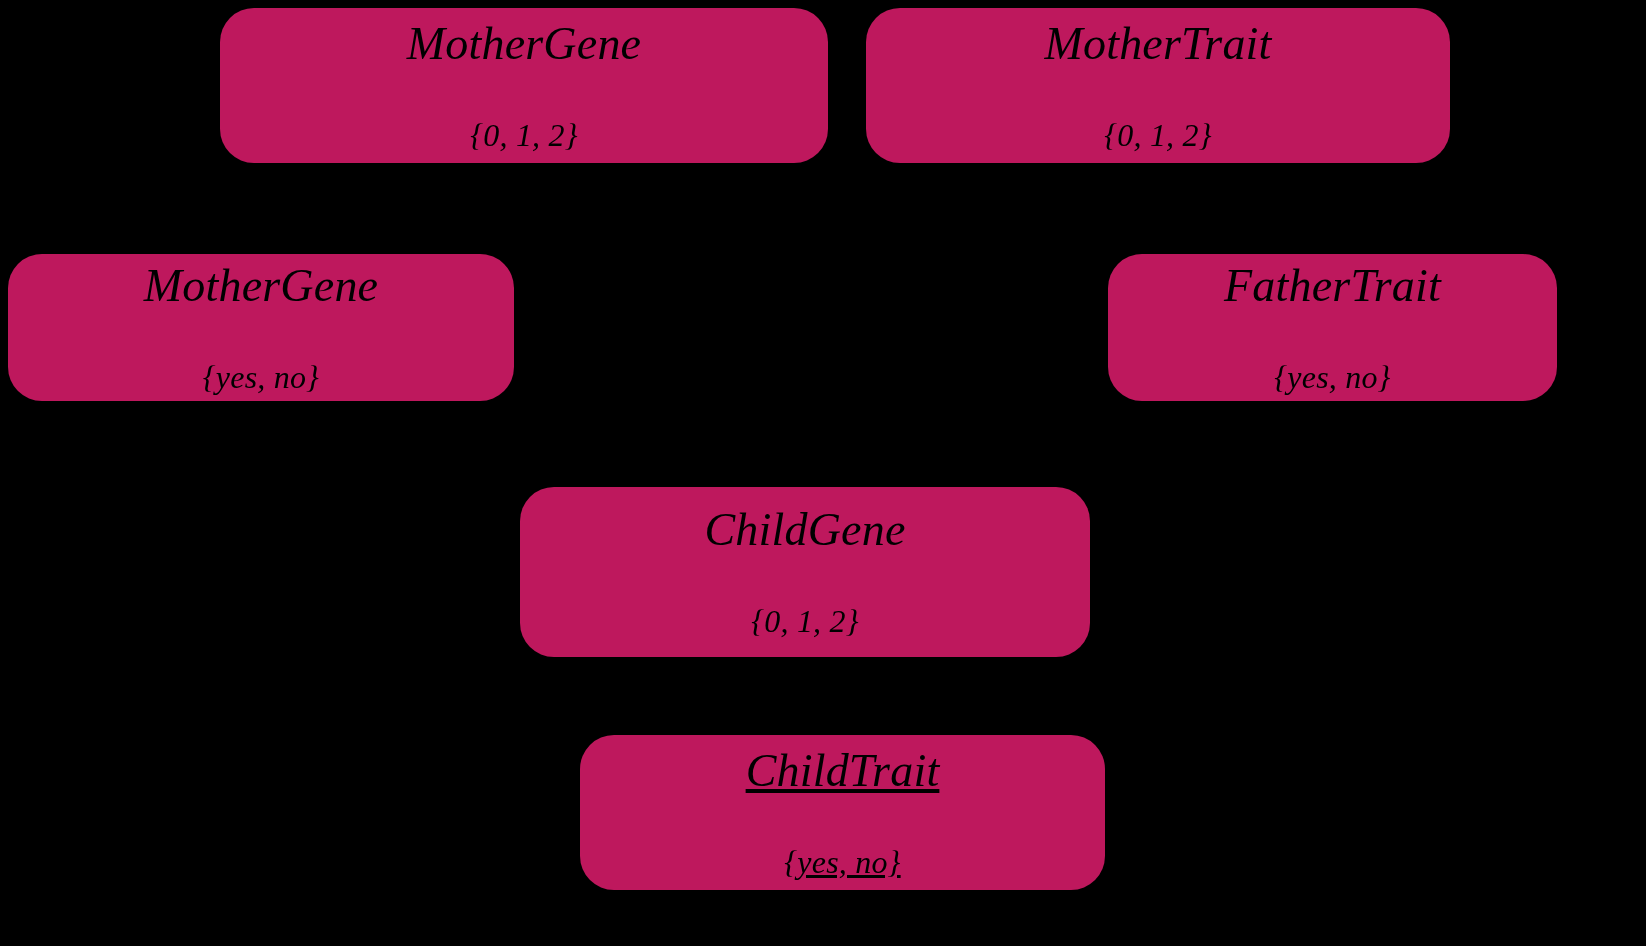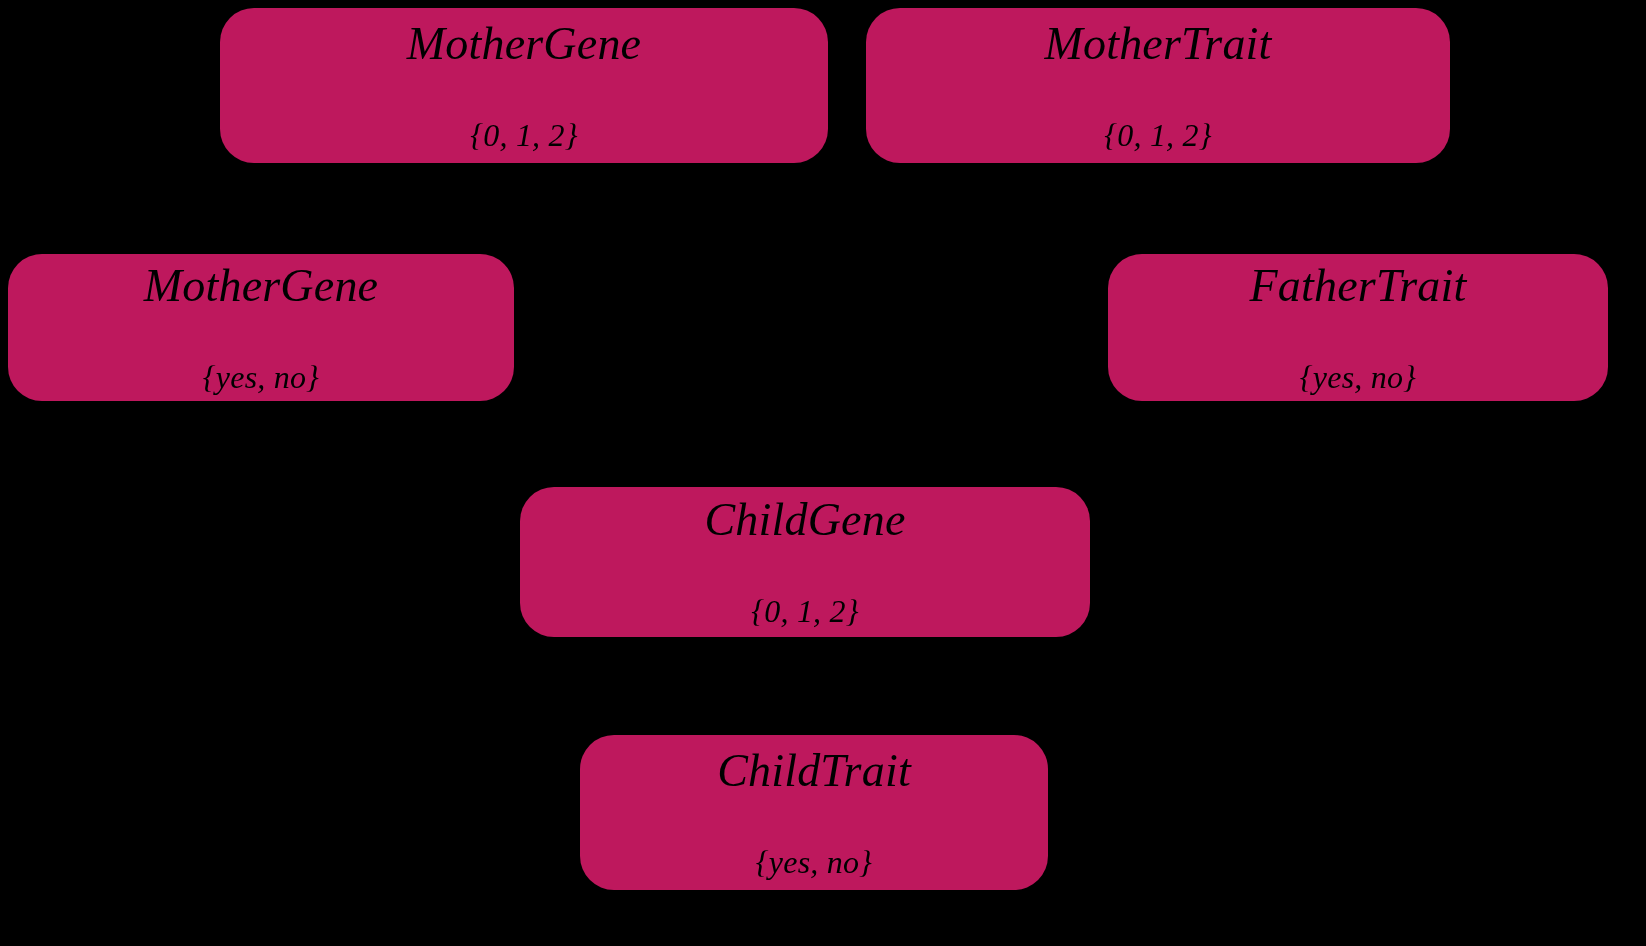--- a/index.html
+++ b/index.html
@@ -41,23 +41,23 @@
   .node-domain {
     font-size: 32px;
     letter-spacing: 0.2px;
     white-space: nowrap;
   }
 
   
   #node-mother-gene  { left: 220px;  top: 8px;   width: 608px; height: 155px; }
   #node-father-gene  { left: 866px;  top: 8px;   width: 584px; height: 155px; }
   #node-mother-trait { left: 8px;    top: 254px; width: 506px; height: 147px; }
-  #node-father-trait { left: 1108px; top: 254px; width: 500px; height: 147px; }
-  #node-child-gene   { left: 520px;  top: 487px; width: 570px; height: 150px; text-align: right; }
-  #node-child-trait  { left: 580px;  top: 735px; width: 468px; height: 155px; }
+  #node-father-trait { left: 1108px; top: 254px; width: 449px; height: 147px; }
+  #node-child-gene   { left: 520px;  top: 487px; width: 570px; height: 170px; text-align: right; }
+  #node-child-trait  { left: 580px;  top: 735px; width: 525px; height: 155px; text-decoration: underline; }
 </style>
 </head>
 <body>
 
 <div id="canvas">
 
   <div class="node" id="node-mother-gene">
     <div class="node-title">MotherGene</div>
     <div class="node-domain">{0, 1, 2}</div>
   </div>

